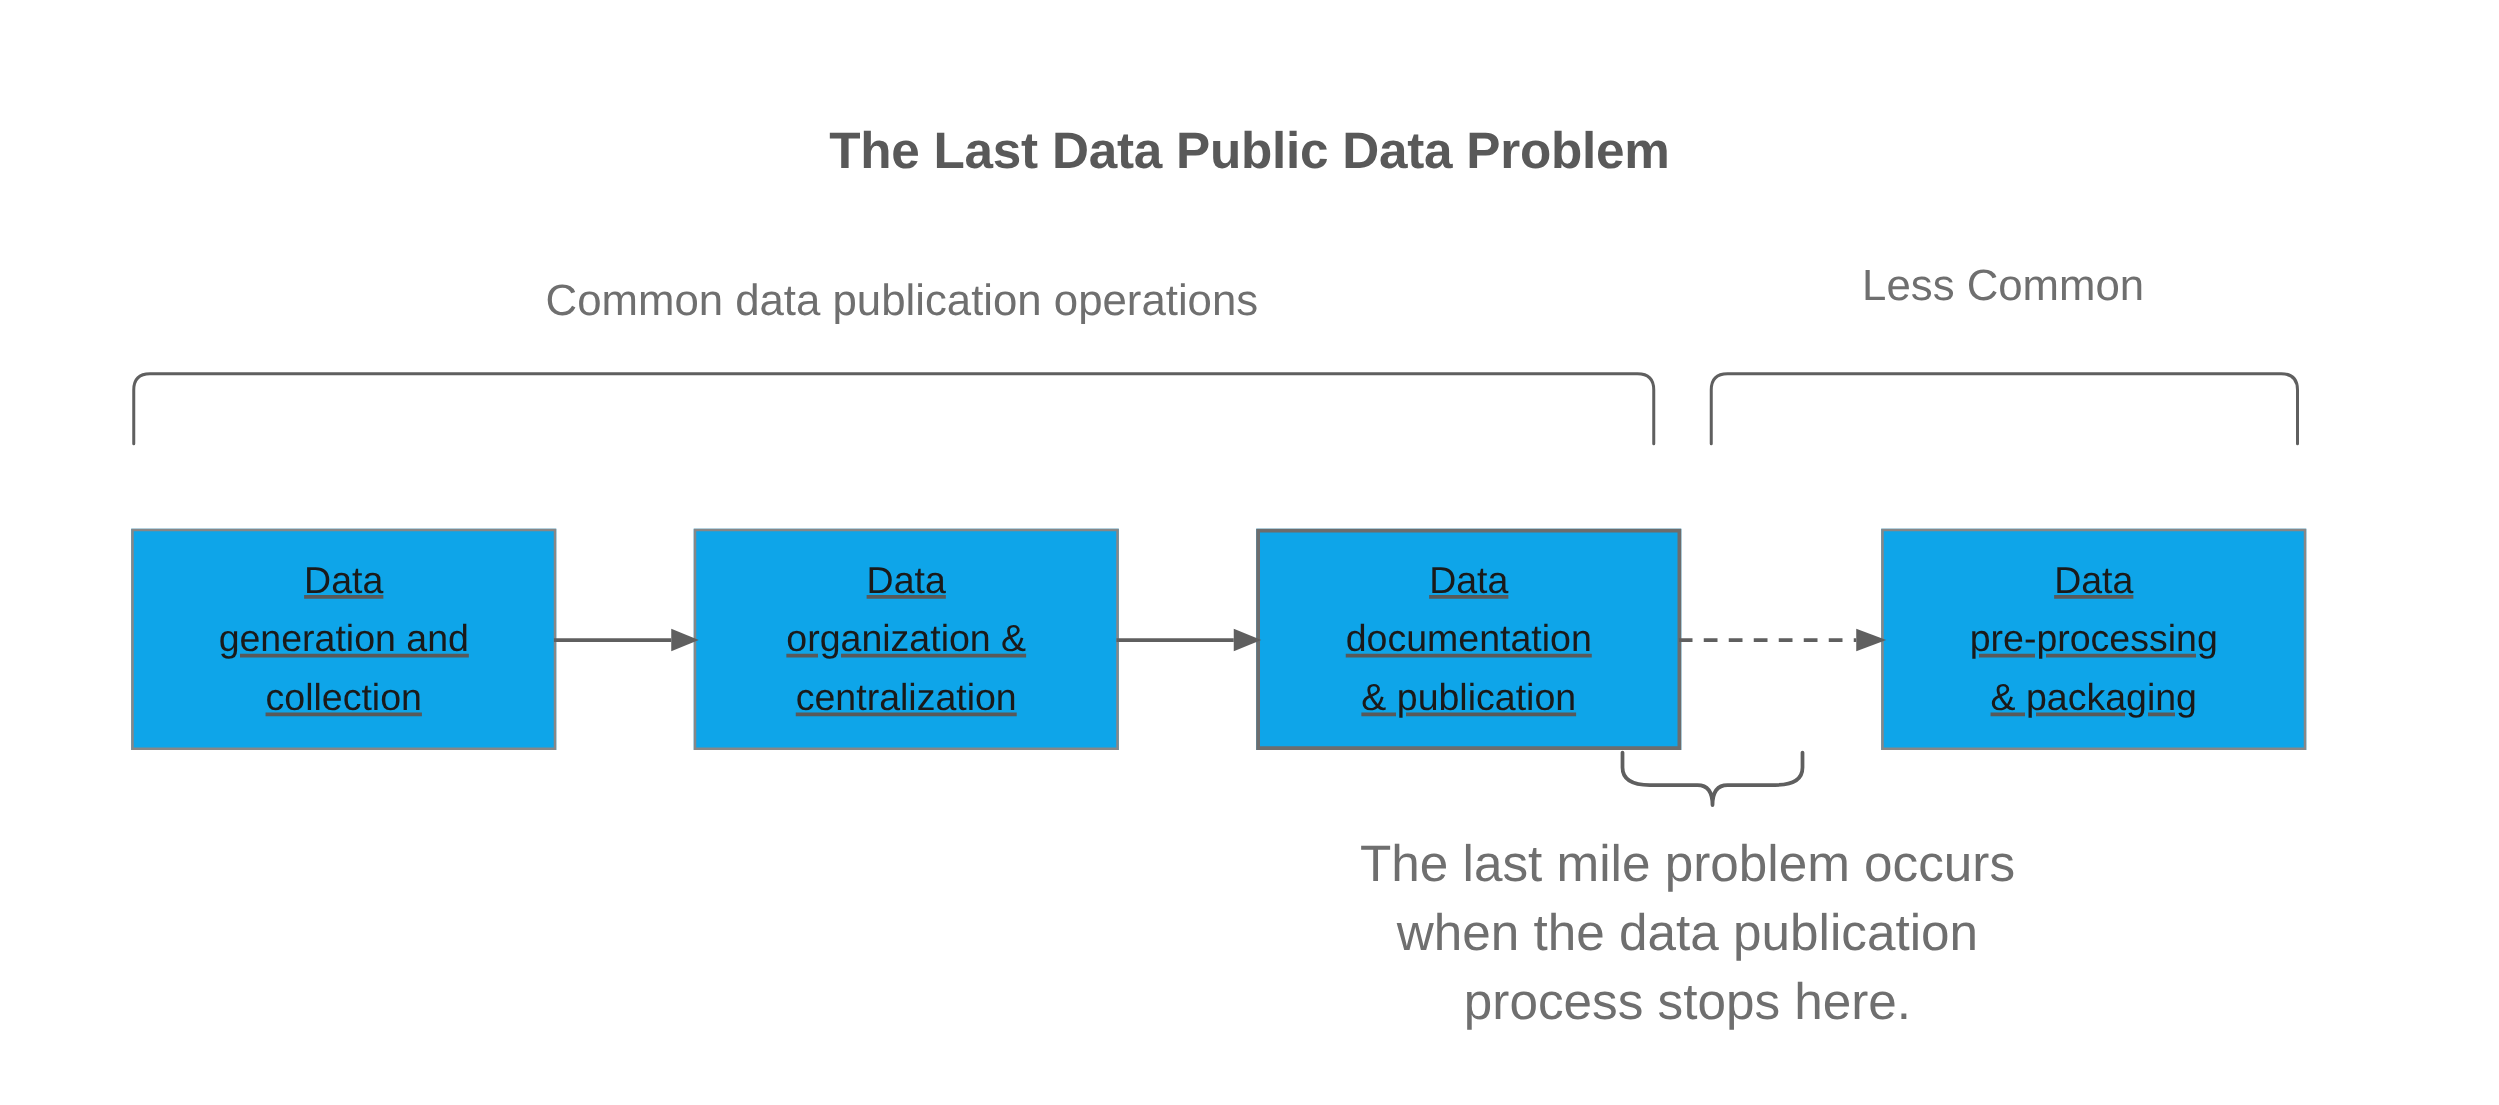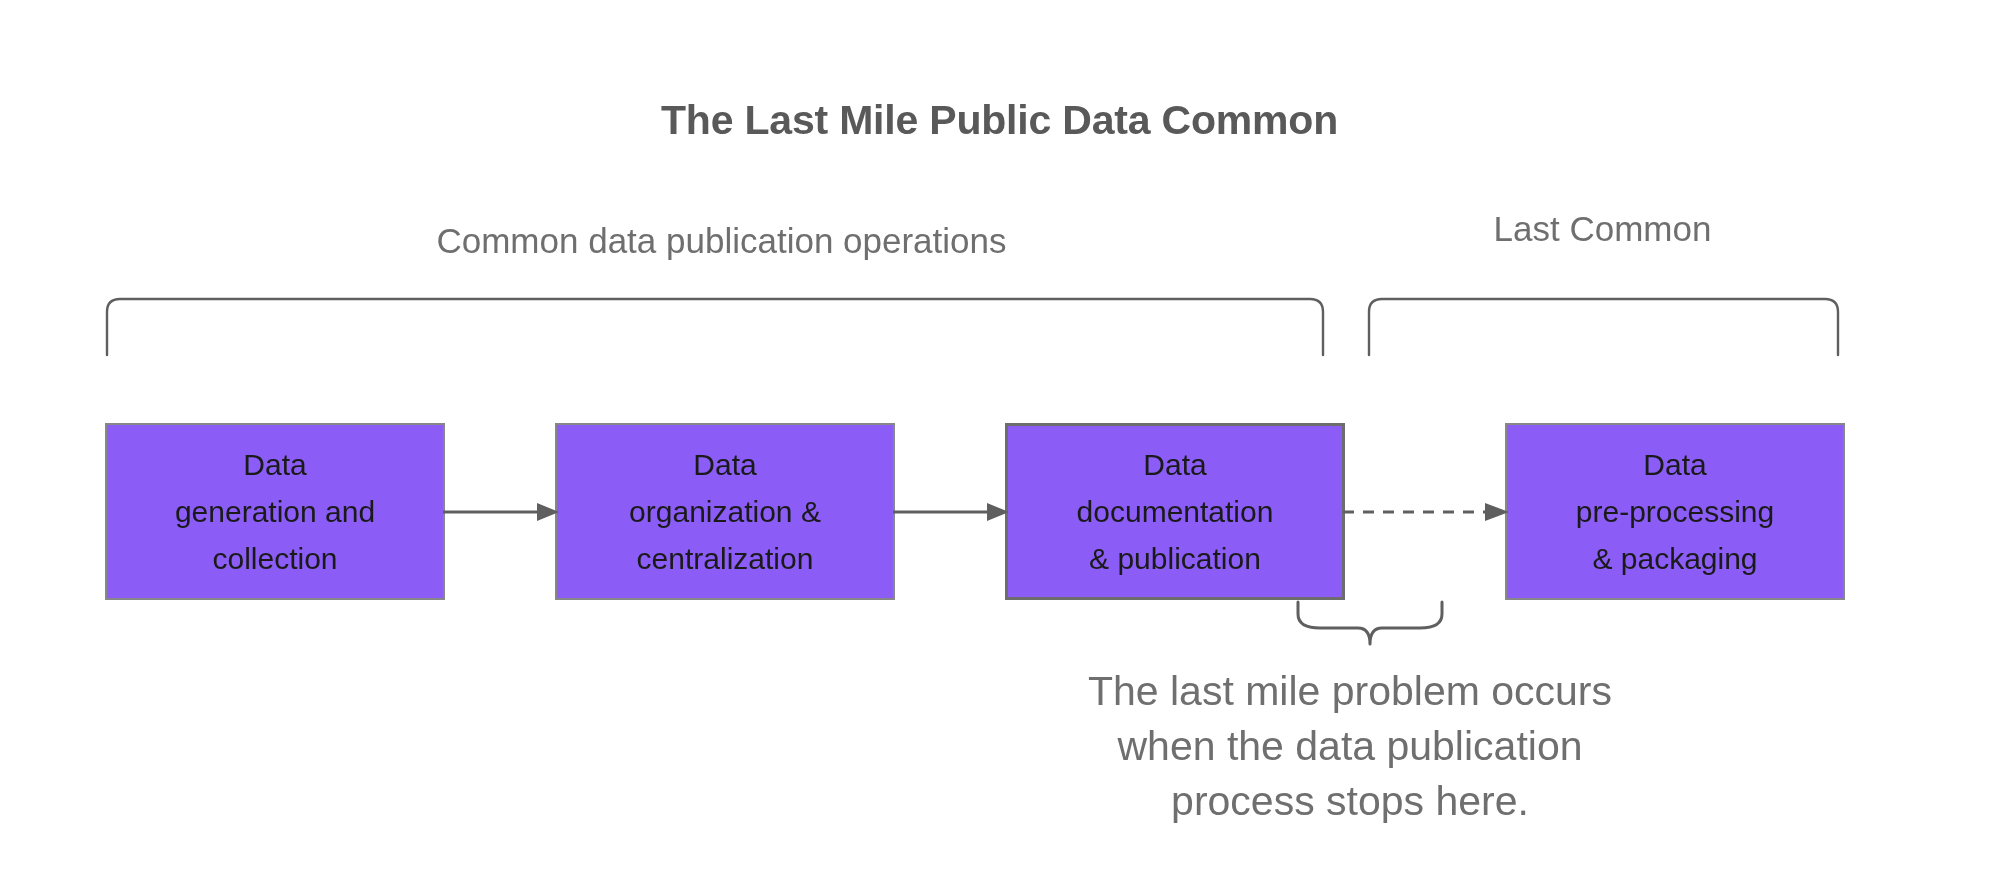--- a/index.html
+++ b/index.html
@@ -66,27 +66,28 @@
     height: 884px;
     pointer-events: none;
   }
 
   
   .proc-box {
     position: absolute;
     top: 423px;
     width: 340px;
     height: 177px;
-    background: #8b5cf6;
+    background: #0ea5e9;
     border: 2px solid #878787;
     box-sizing: border-box;
     display: flex;
     align-items: center;
     justify-content: center;
     text-align: center;
+    text-decoration: underline;
   }
   .proc-box .box-text {
     font-size: 30px;
     line-height: 47px;
     color: #1a1a1a;
     font-weight: normal;
     white-space: pre-line;
     padding: 0 6px;
   }
   #proc-box-0 { left: 105px;  }
@@ -124,25 +125,25 @@
     line-height: 55px;
     color: #6f6f6f;
     white-space: pre-line;
   }
 </style>
 </head>
 <body>
 
 <div id="canvas">
 
-  <div class="title">The Last Mile Public Data Common</div>
+  <div class="title">The Last Data Public Data Problem</div>
 
   <div class="group-label" id="group-label-common">Common data publication operations</div>
 
-  <div class="group-label" id="group-label-less">Last Common</div>
+  <div class="group-label" id="group-label-less">Less Common</div>
 
   <svg id="bracket-layer" viewBox="0 0 1999 884">
     <path d="M 107 355 L 107 312 Q 107 299 120 299 L 1310 299 Q 1323 299 1323 312 L 1323 355" fill="none" stroke="#5f5f5f" stroke-width="2.4" stroke-linecap="round"></path>
     <path d="M 1369 355 L 1369 312 Q 1369 299 1382 299 L 1825 299 Q 1838 299 1838 312 L 1838 355" fill="none" stroke="#5f5f5f" stroke-width="2.4" stroke-linecap="round"></path>
   </svg>
 
   <div class="proc-box" id="proc-box-0">
     <span class="box-text">Data
 generation and
 collection</span>

